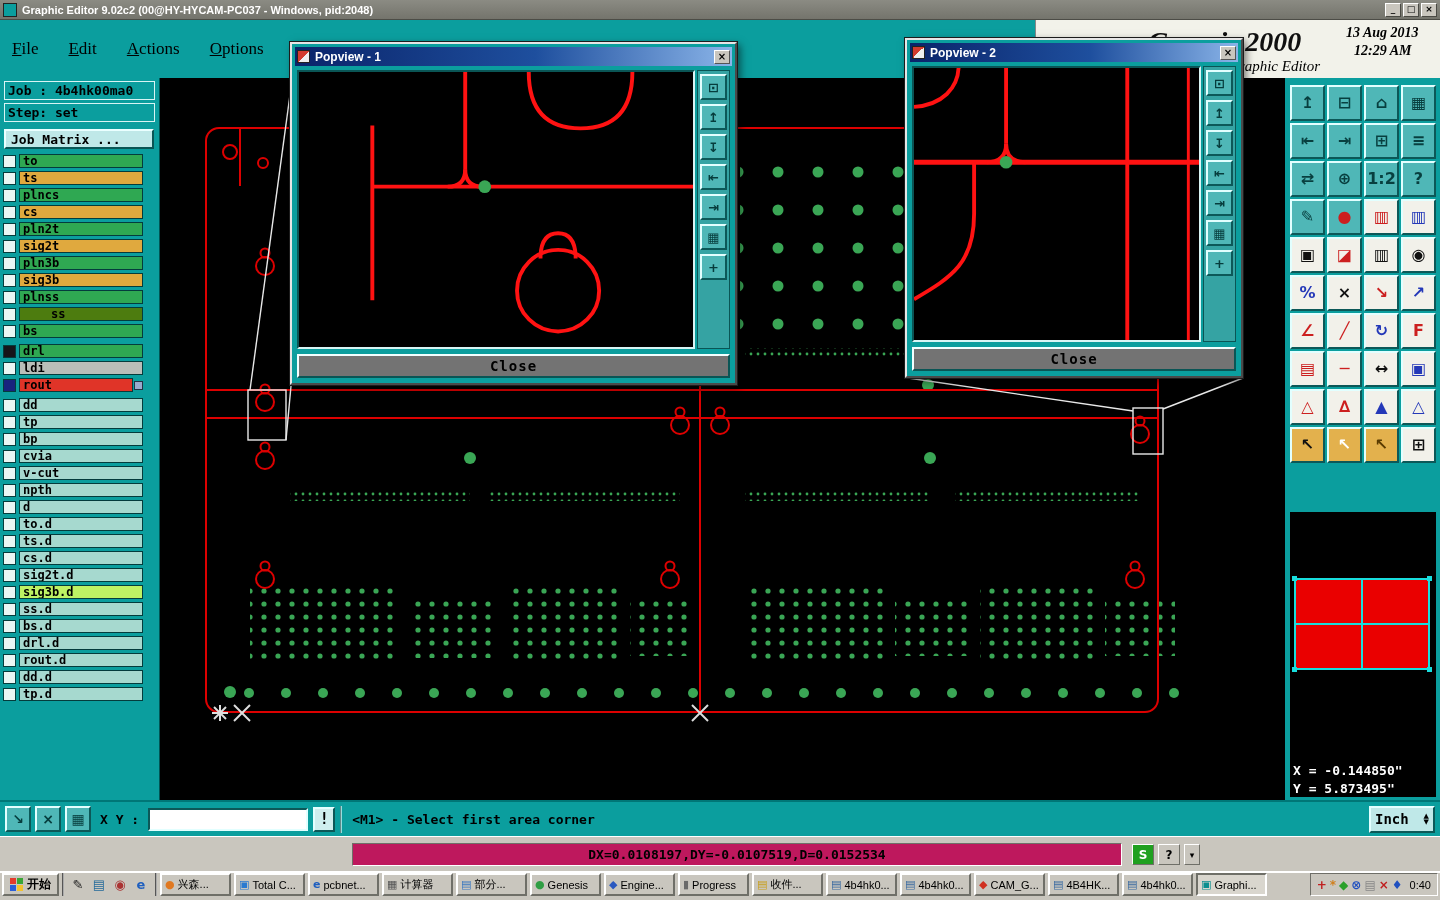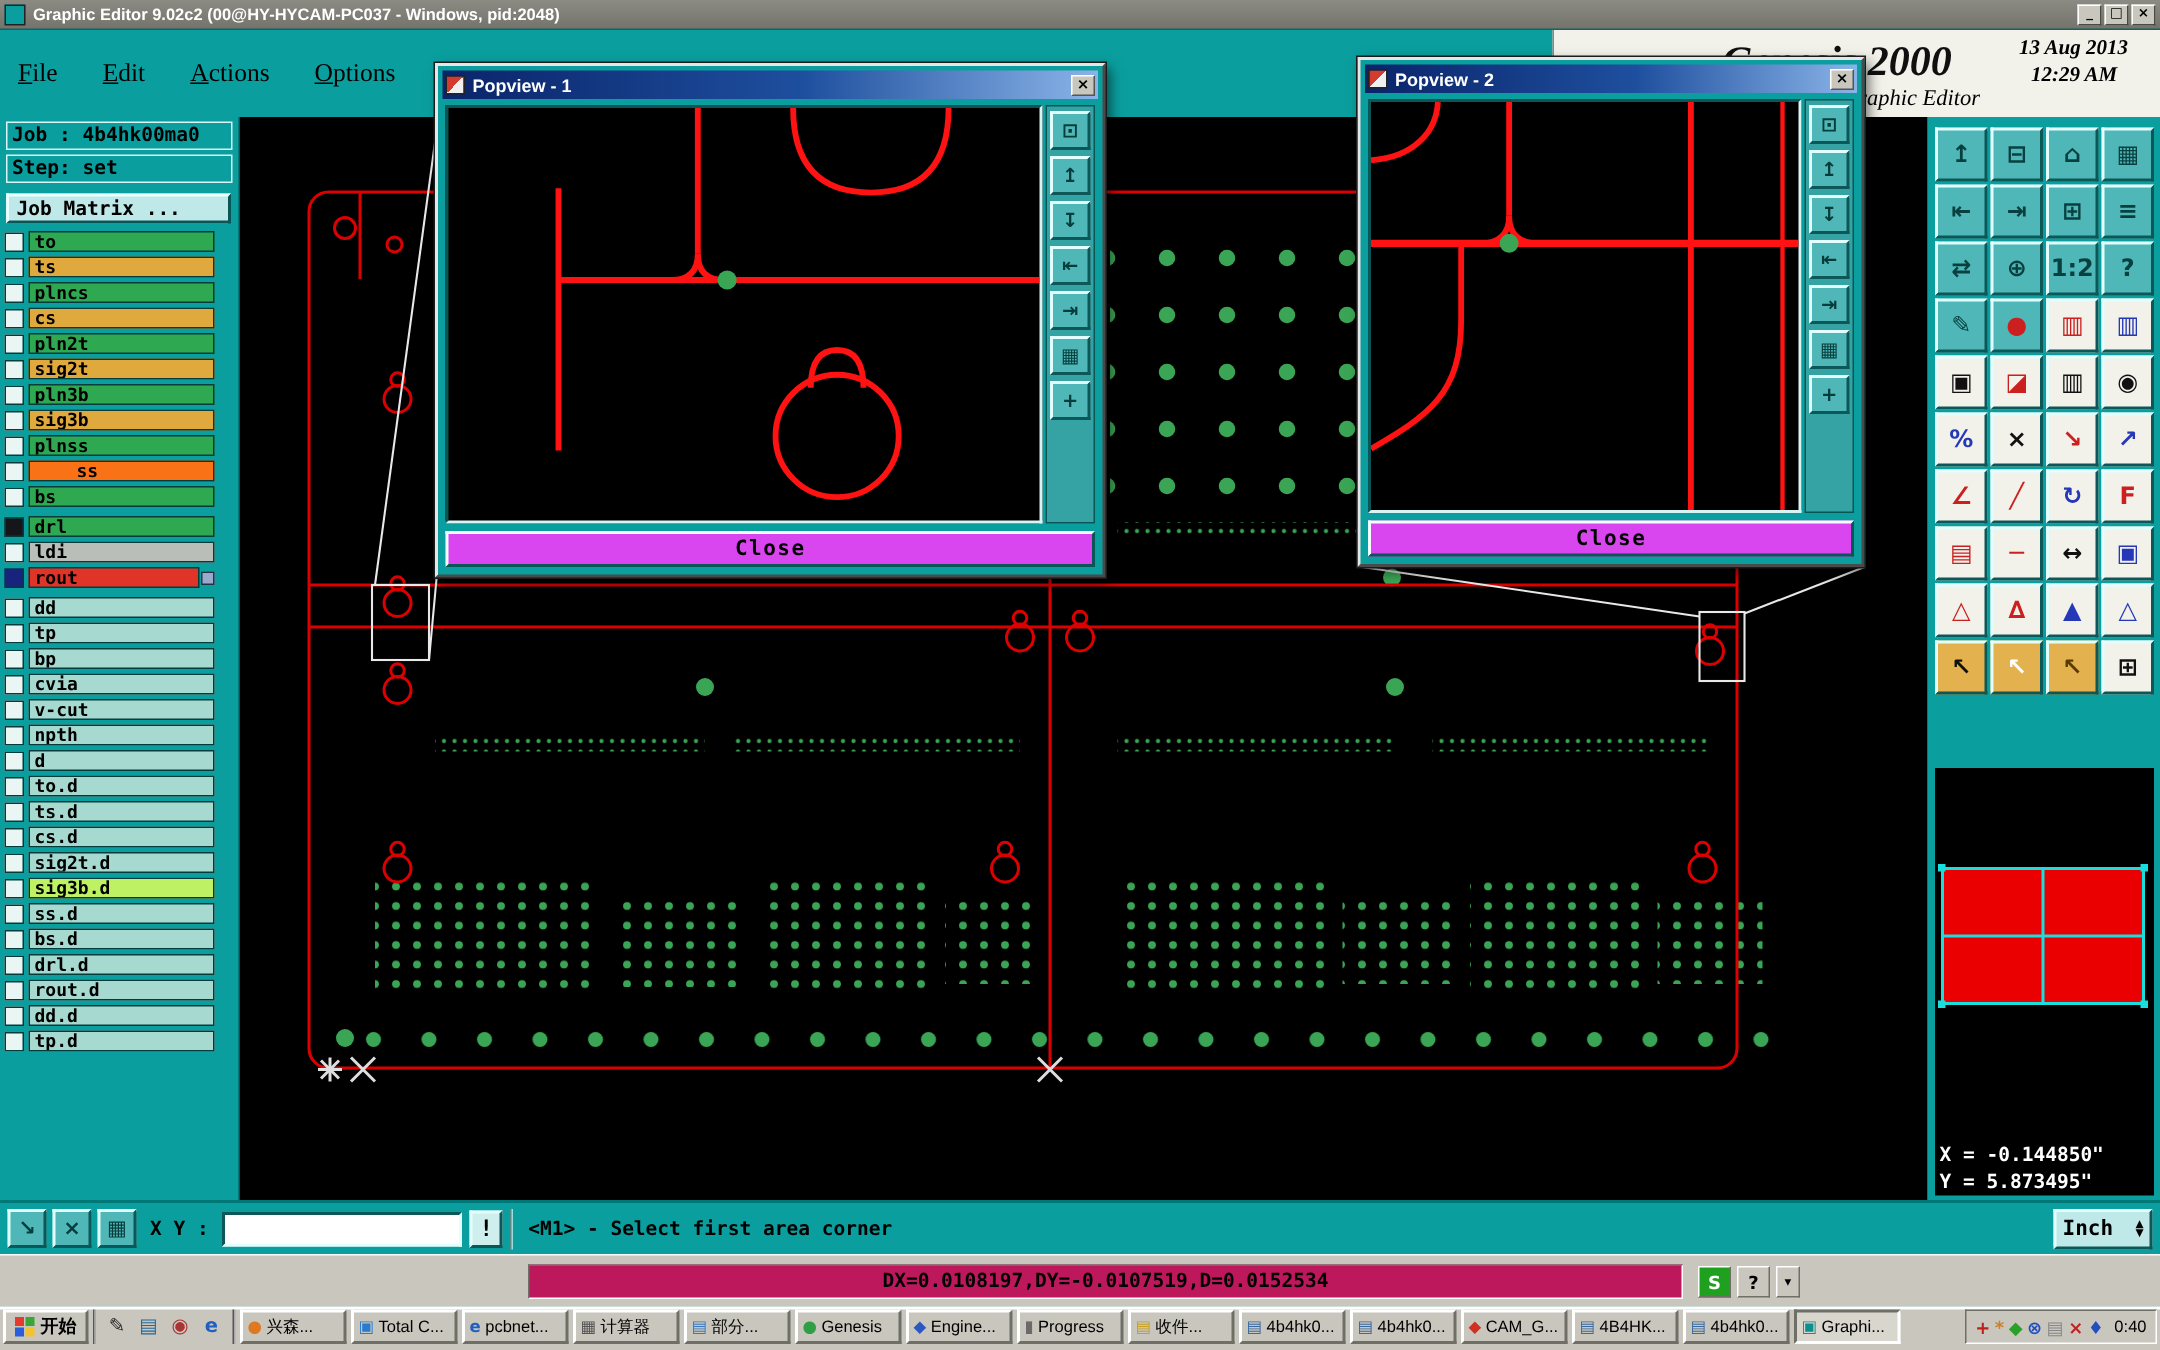--- a/index.html
+++ b/index.html
@@ -149,21 +149,21 @@
     font-family:"DejaVu Sans",sans-serif; font-size:10px; font-weight:bold; line-height:12px;
     text-align:center; flex:none; }
   .pv-canvas { position:absolute; left:5px; top:26px; right:40px; bottom:34px; background:#000;
     border:2px solid; border-color:#0a5555 #d8f4f4 #d8f4f4 #0a5555; }
   .pv-canvas svg { width:100%; height:100%; display:block; }
   .pv-tools { position:absolute; top:26px; right:5px; bottom:34px; width:33px; background:#35a3a3;
     border:1px solid #0a5555; padding:3px 0; display:flex; flex-direction:column; gap:4px; align-items:center; }
   .pv-tool { width:27px; height:26px; background:#4fb7b7; border:2px solid;
     border-color:#e2ffff #0c5858 #0c5858 #e2ffff; color:#063c3c; font-family:"DejaVu Sans",sans-serif;
     font-size:13px; font-weight:bold; line-height:1; }
-  .pv-close-btn { position:absolute; left:5px; right:5px; bottom:5px; height:24px; background:#d946ef;
+  .pv-close-btn { position:absolute; left:5px; right:5px; bottom:5px; height:24px; background:#737373;
     border:2px solid; border-color:#f2ffff #0a5555 #0a5555 #f2ffff;
     font:bold 14px "DejaVu Sans Mono", monospace; letter-spacing:1px; }
 </style>
 </head>
 <body>
 
 <div id="screen">
 
   <div class="titlebar">
     <span class="tb-appicon"></span>
@@ -224,21 +224,21 @@
         <div class="layer-row">
           <span class="layer-box"></span>
           <span class="layer-label" style="background: rgb(224, 169, 62);">sig3b</span>
         </div>
         <div class="layer-row">
           <span class="layer-box"></span>
           <span class="layer-label" style="background: rgb(47, 168, 82);">plnss</span>
         </div>
         <div class="layer-row">
           <span class="layer-box"></span>
-          <span class="layer-label" style="background: #f97316; padding-left: 31px;">ss</span>
+          <span class="layer-label" style="background: #4d7c0f; padding-left: 31px;">ss</span>
         </div>
         <div class="layer-row">
           <span class="layer-box"></span>
           <span class="layer-label" style="background: rgb(47, 168, 82);">bs</span>
         </div>
         <div class="layer-row" style="margin-top: 6px;">
           <span class="layer-box" style="background: rgb(22, 22, 26);"></span>
           <span class="layer-label" style="background: rgb(47, 168, 82);">drl</span>
         </div>
         <div class="layer-row">

